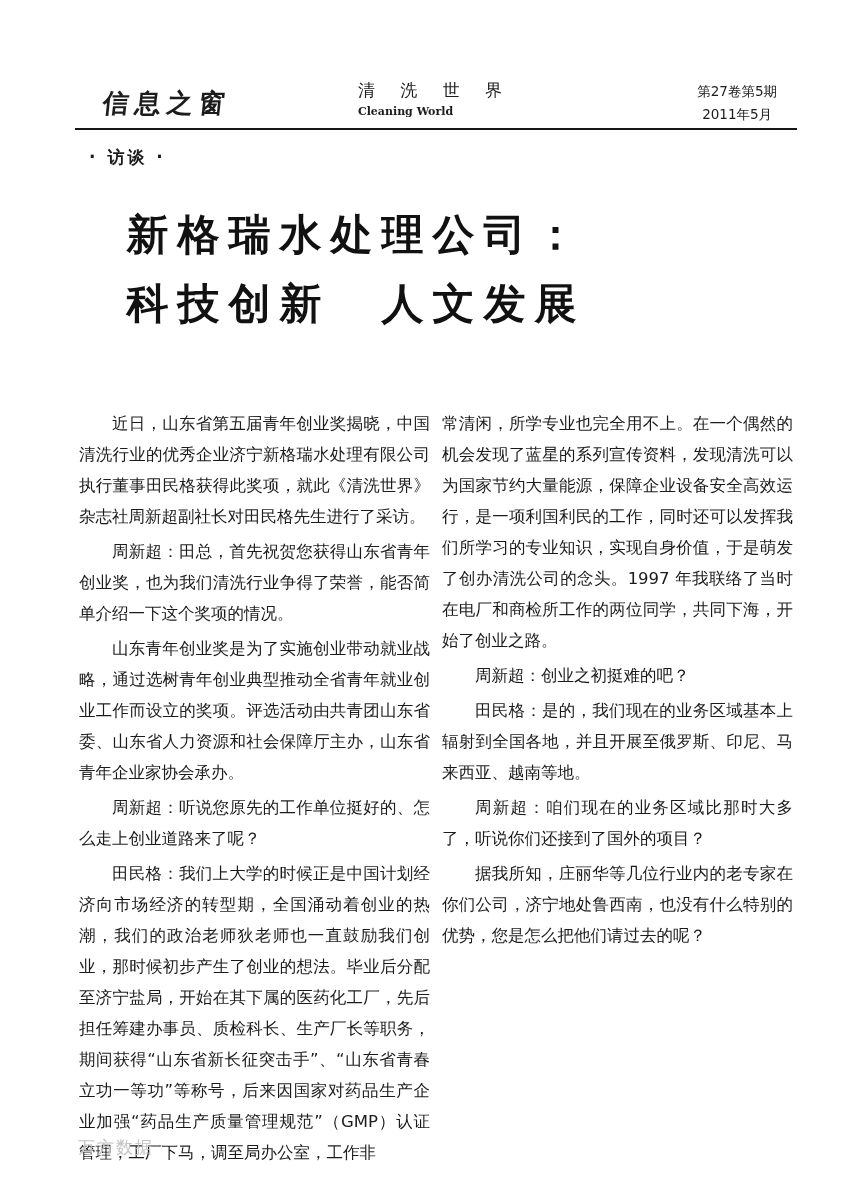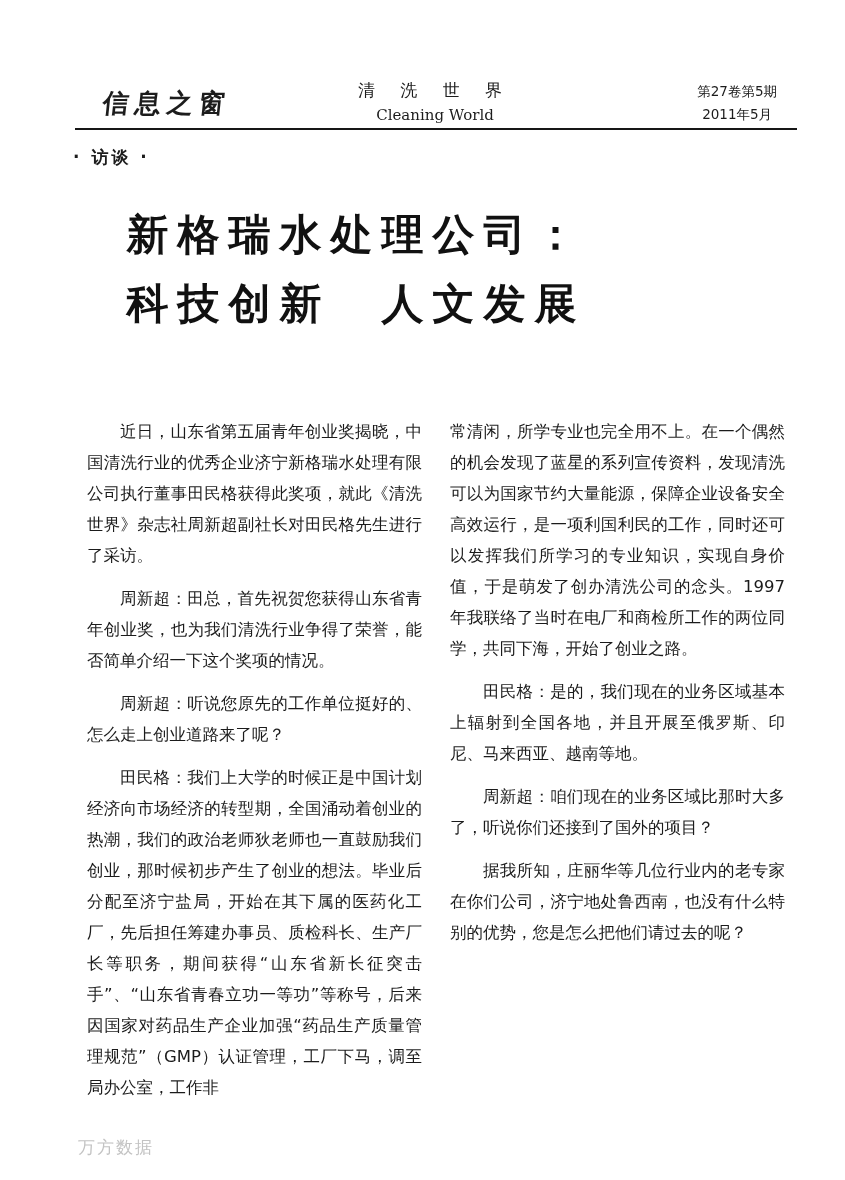--- a/index.html
+++ b/index.html
@@ -33,31 +33,30 @@
     font-weight: bold;
     letter-spacing: 6px;
     transform: skewX(-6deg);
     font-family: "DejaVu Serif", "Liberation Serif", serif;
   }
   .journal-center {
     position: absolute;
     left: 50%;
     transform: translateX(-50%);
     top: 0;
-    text-align: center;
     line-height: 1.5;
   }
   .journal-cn {
     font-size: 17px;
     letter-spacing: 10px;
     font-family: "DejaVu Serif", "Liberation Serif", serif;
   }
   .journal-en {
-    font-size: 15px;
-    font-weight: normal;
+    font-size: 11px;
+    font-weight: bold;
     font-family: "DejaVu Serif", "Liberation Serif", serif;
   }
   .journal-issue {
     position: absolute;
     right: 18px;
     top: 2px;
     font-size: 13.5px;
     line-height: 1.7;
     text-align: center;
   }
@@ -65,21 +64,21 @@
     position: absolute;
     top: 128px;
     left: 75px;
     width: 722px;
     border-top: 2px solid #161616;
   }
   
   .section-label {
     position: absolute;
     top: 146px;
-    left: 73px;
+    left: 89px;
     font-size: 17px;
     font-weight: bold;
     letter-spacing: 3px;
   }
   
   .title-block {
     position: absolute;
     top: 200px;
     left: 0;
     width: 712px;
@@ -111,21 +110,21 @@
   }
   .col {
     width: 359px;
     font-size: 16.5px;
     line-height: 31px;
     text-align: justify;
     text-justify: inter-ideograph;
     color: #1b1b1b;
   }
   .col .para {
-    margin: 12px;
+    margin: 4px;
     text-indent: 2em;
   }
   .col .para.cont {
     text-indent: 0;
   }
   .col .para b {
     font-weight: normal;
   }
   
   .watermark {
@@ -160,25 +159,27 @@
 
   <div class="title-block">
     <div class="title-line">新格瑞水处理公司：</div>
     <div class="title-line">科技创新　人文发展</div>
   </div>
 
   <div class="body-columns">
     <div class="col">
         <p class="para">近日，山东省第五届青年创业奖揭晓，中国清洗行业的优秀企业济宁新格瑞水处理有限公司执行董事田民格获得此奖项，就此《清洗世界》杂志社周新超副社长对田民格先生进行了采访。</p>
         <p class="para"><b>周新超：</b>田总，首先祝贺您获得山东省青年创业奖，也为我们清洗行业争得了荣誉，能否简单介绍一下这个奖项的情况。</p>
+        <p class="para">山东青年创业奖是为了实施创业带动就业战略，通过选树青年创业典型推动全省青年就业创业工作而设立的奖项。评选活动由共青团山东省委、山东省人力资源和社会保障厅主办，山东省青年企业家协会承办。</p>
         <p class="para"><b>周新超：</b>听说您原先的工作单位挺好的、怎么走上创业道路来了呢？</p>
         <p class="para"><b>田民格：</b>我们上大学的时候正是中国计划经济向市场经济的转型期，全国涌动着创业的热潮，我们的政治老师狄老师也一直鼓励我们创业，那时候初步产生了创业的想法。毕业后分配至济宁盐局，开始在其下属的医药化工厂，先后担任筹建办事员、质检科长、生产厂长等职务，期间获得“山东省新长征突击手”、“山东省青春立功一等功”等称号，后来因国家对药品生产企业加强“药品生产质量管理规范”（GMP）认证管理，工厂下马，调至局办公室，工作非</p>
       </div>
     <div class="col">
         <p class="para cont">常清闲，所学专业也完全用不上。在一个偶然的机会发现了蓝星的系列宣传资料，发现清洗可以为国家节约大量能源，保障企业设备安全高效运行，是一项利国利民的工作，同时还可以发挥我们所学习的专业知识，实现自身价值，于是萌发了创办清洗公司的念头。1997 年我联络了当时在电厂和商检所工作的两位同学，共同下海，开始了创业之路。</p>
+        <p class="para"><b>周新超：</b>创业之初挺难的吧？</p>
         <p class="para"><b>田民格：</b>是的，我们现在的业务区域基本上辐射到全国各地，并且开展至俄罗斯、印尼、马来西亚、越南等地。</p>
         <p class="para"><b>周新超：</b>咱们现在的业务区域比那时大多了，听说你们还接到了国外的项目？</p>
         <p class="para">据我所知，庄丽华等几位行业内的老专家在你们公司，济宁地处鲁西南，也没有什么特别的优势，您是怎么把他们请过去的呢？</p>
       </div>
   </div>
 
   <div class="watermark">万方数据</div>
 
 </div>
 

